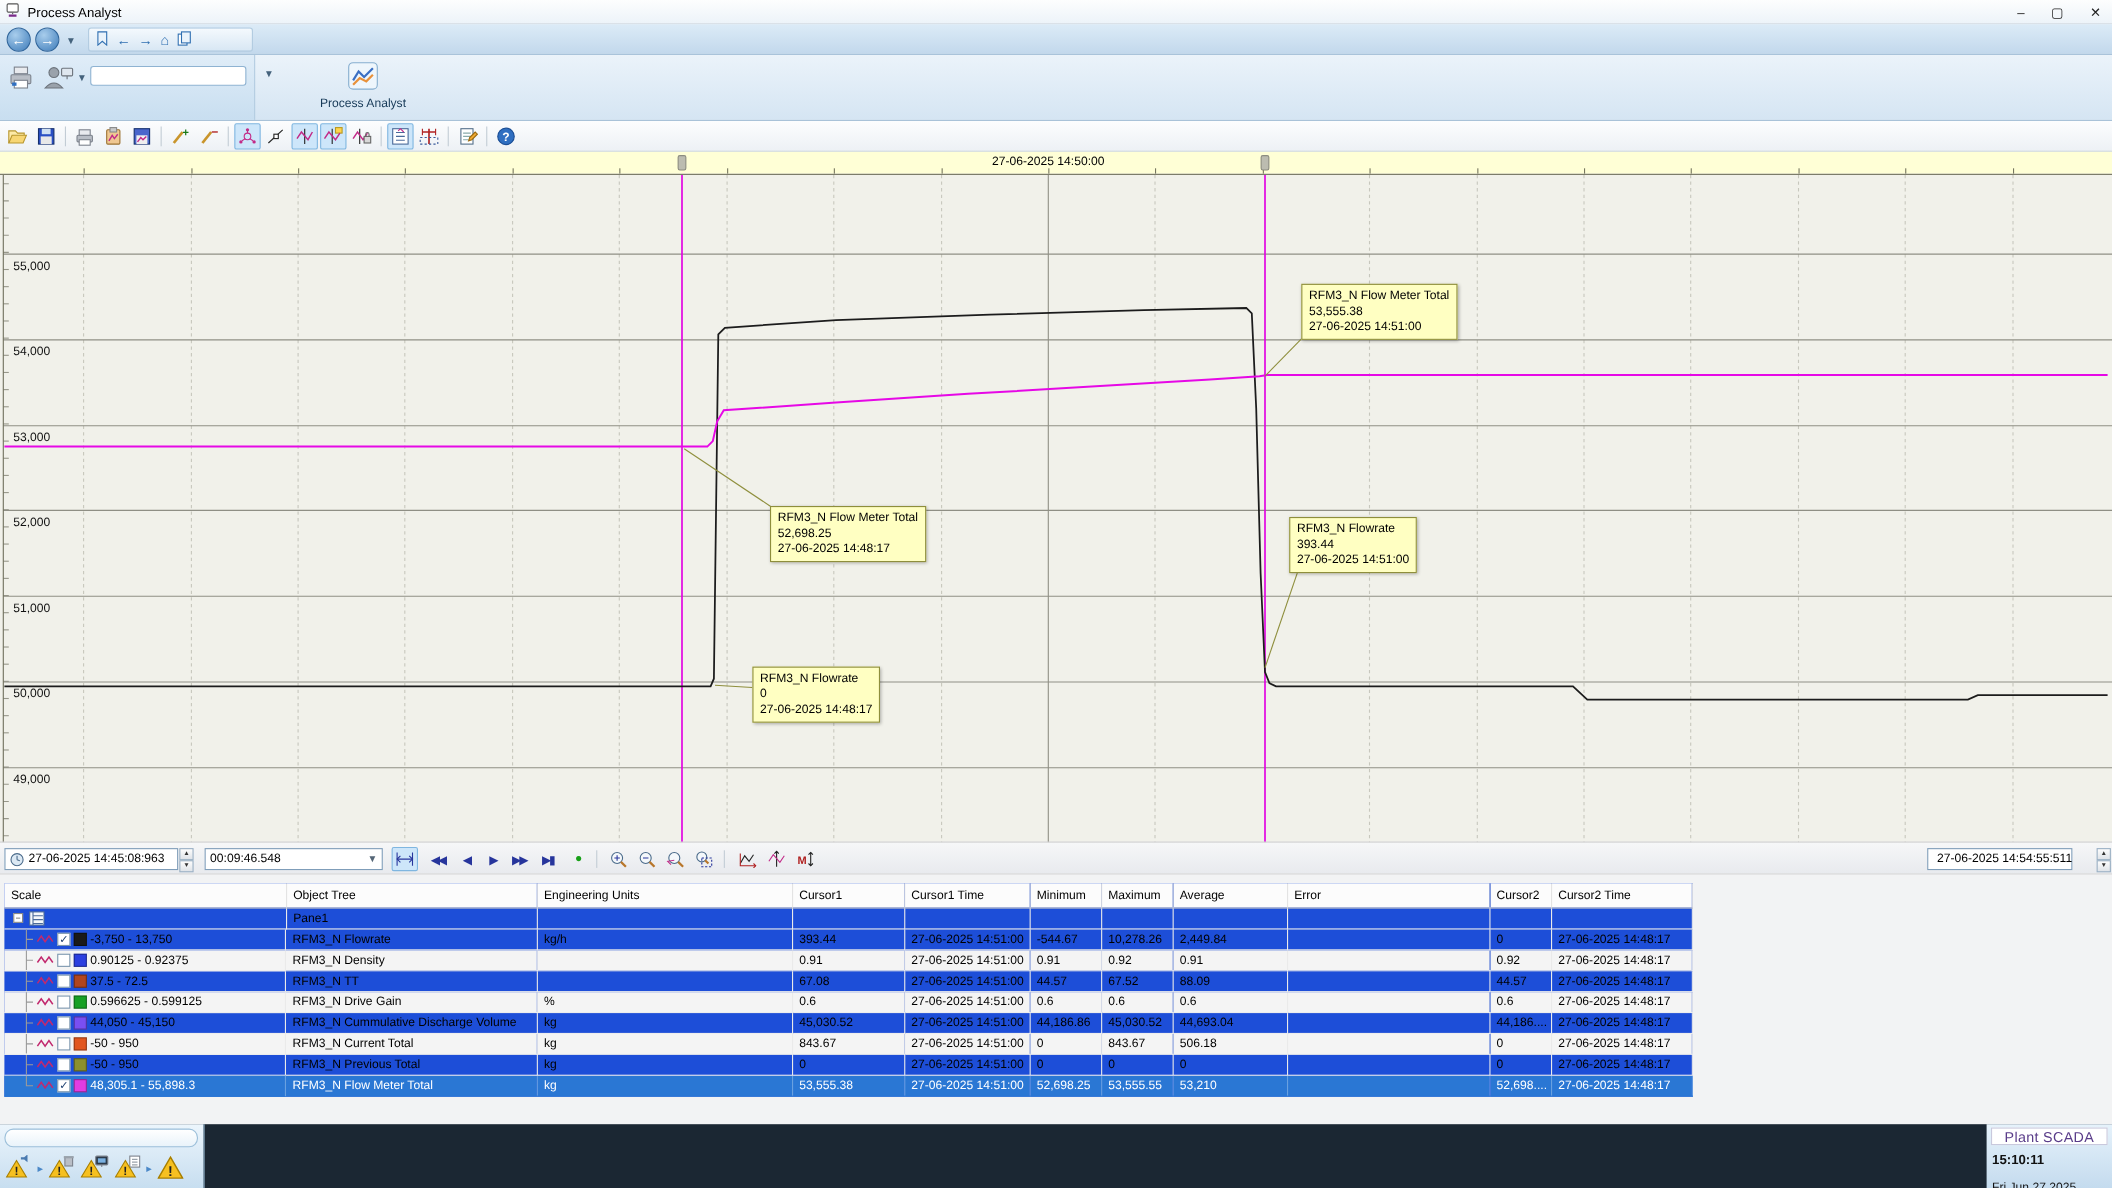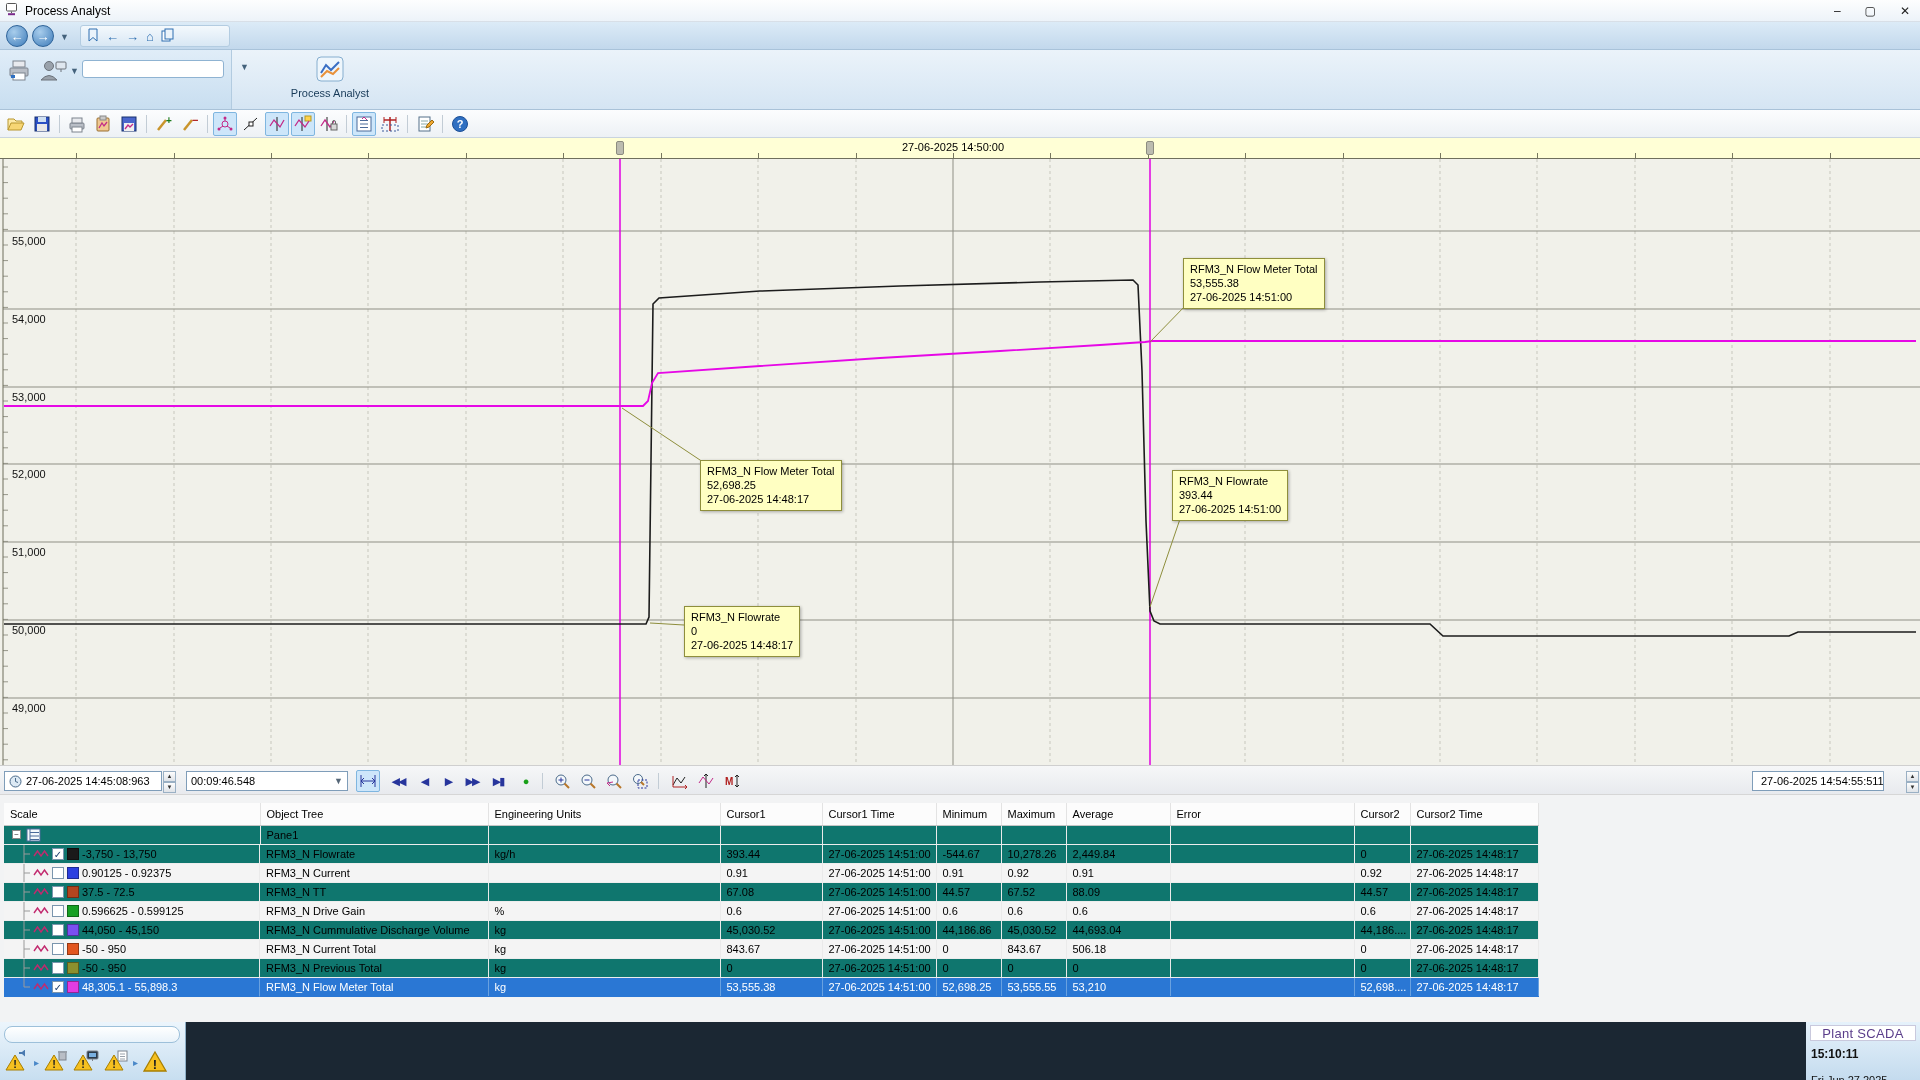--- a/index.html
+++ b/index.html
@@ -68,21 +68,21 @@
   .spin { position:absolute; top:5px; width:13px; height:20px; display:flex; flex-direction:column; }
   .spin span { flex:1; font-size:6px; line-height:9px; text-align:center; background:linear-gradient(#fdfdfd,#dfe3e8); border:1px solid #9ab0c4; color:#333; }
   .tb-btn { position:absolute; top:4px; width:24px; height:22px; display:flex; align-items:center; justify-content:center;
     color:#27359c; font-size:11px; border:1px solid transparent; border-radius:2px; letter-spacing:-2px; }
   .tb-btn.active { background:#cde6fa; border:1px solid #7fb6e0; }
   .tb-sep { position:absolute; top:7px; width:1px; height:16px; background:#c2ccd5; }
   .ddcaret { margin-left:auto; color:#567; font-size:9px; }
 
   
   .legend-wrap { position:absolute; top:803px; left:4px; }
-  table { border-collapse:collapse; table-layout:fixed; width:1534px; font-size:11px; background:#0f766e; }
+  table { border-collapse:collapse; table-layout:fixed; width:1534px; font-size:11px; background:#1d4ed8; }
   th { text-align:left; font-weight:normal; height:22px; padding:0 6px; background:#fcfcfc;
     border-right:1px solid #e3e3e3; border-bottom:1px solid #c5c5c5; overflow:hidden; white-space:nowrap; }
   td { height:19px; padding:0 6px; border-right:1px solid #eaeaea; border-bottom:1px solid #ededed;
     overflow:hidden; white-space:nowrap; }
   tr.alt td { background:#f4f4f4; }
   tr.selected td { background:#2a77d4; color:#fff; border-right-color:#69a1e0; border-bottom-color:#2a77d4; }
   .scale-cell { display:flex; align-items:center; gap:3px; padding:0 2px 0 14px; }
   .cbx { width:12px; height:12px; background:#fff; border:1px solid #7a95ad; font-size:10px; line-height:11px;
     text-align:center; color:#1a3c6e; flex:0 0 auto; }
   .swatch { width:12px; height:12px; flex:0 0 auto; border:1px solid rgba(0,0,0,.35); }
@@ -593,21 +593,21 @@
               <svg width="12" height="19" style="flex:0 0 auto">
                 <path d="M6 0 V10 H12 M6 10 V19" stroke="#9a9a9a" fill="none"></path>
               </svg>
               <svg width="16" height="11" style="flex:0 0 auto">
                 <polyline points="1,8 4.5,3 8,8 11.5,3 15,8" fill="none" stroke="#c2296e" stroke-width="1.4"></polyline>
               </svg>
               <span class="cbx"></span>
               <span class="swatch" style="background:#2b3fe0"></span>
               <span>0.90125 - 0.92375</span>
             </td>
-            <td>RFM3_N Current</td>
+            <td>RFM3_N Density</td>
             <td></td>
             <td>0.91</td>
             <td>27-06-2025 14:51:00</td>
             <td>0.91</td>
             <td>0.92</td>
             <td>0.91</td>
             <td></td>
             <td>0.92</td>
             <td>27-06-2025 14:48:17</td>
           </tr>

